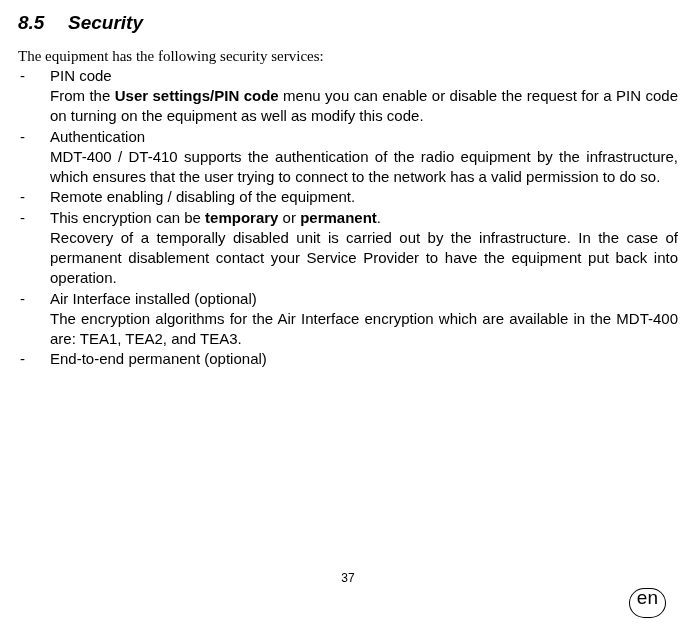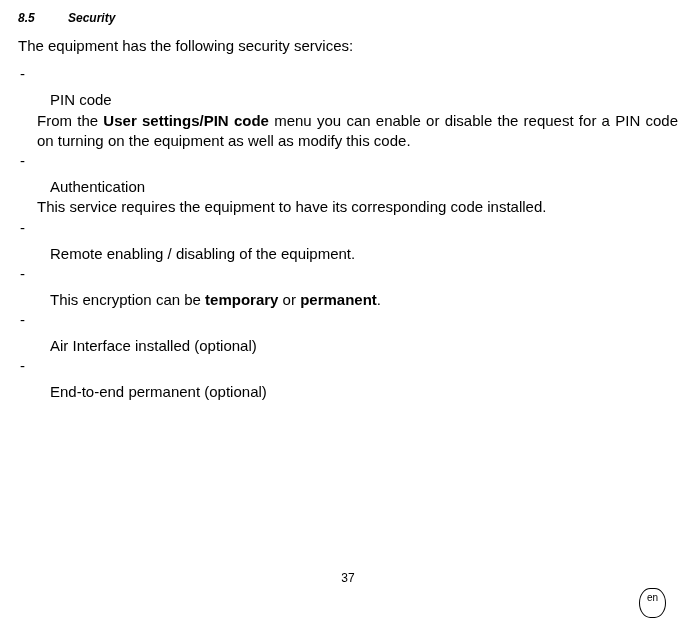--- a/index.html
+++ b/index.html
@@ -14,68 +14,67 @@
       color: #000;
       background: #fff;
       width: 696px;
       height: 624px;
       padding: 10px 18px 10px 18px;
       position: relative;
     }
     .section-heading {
       font-weight: bold;
       font-style: italic;
-      font-size: 12px;
+      font-size: 19px;
       margin-bottom: 10px;
     }
     .section-num {
       display: inline-block;
       width: 50px;
     }
     .intro {
-      margin-bottom: 8px;
+      font-family: Liberation Serif, serif;
     }
     .list-item {
       margin-bottom: 0;
     }
     .bullet-row {
       display: flex;
     }
     .dash {
       width: 32px;
       flex-shrink: 0;
       padding-left: 2px;
     }
     .bullet-text {
       flex: 1;
-      margin-top: 26px;
     }
     .body-para {
-      margin-left: 19px;
+      margin-left: 32px;
       text-align: justify;
     }
     b {
       font-weight: bold;
     }
     .page-num {
       position: absolute;
       bottom: 38px;
       left: 0;
       width: 100%;
       text-align: center;
       font-size: 12px;
     }
     .lang-badge {
       position: absolute;
       bottom: 6px;
       right: 30px;
       border: 1.5px solid #000;
       border-radius: 50%/60%;
       padding: 0 7px;
-      font-size: 10px;
+      font-size: 19px;
       line-height: 17px;
       height: 30px;
     }
   </style>
 </head>
 <body>
 
 <div class="section-heading">
   <span class="section-num">8.5</span><span>Security</span>
 </div>
@@ -88,42 +87,44 @@
     <div class="bullet-text">PIN code</div>
   </div>
   <p class="body-para"><span>From the </span><b>User settings/PIN code</b><span> menu you can enable or disable the request for a PIN code on turning on the equipment as well as modify this code.</span></p>
 </div>
 
 <div class="list-item">
   <div class="bullet-row">
     <div class="dash">-</div>
     <div class="bullet-text">Authentication</div>
   </div>
-  <p class="body-para">This service requires the equipment to have its corresponding code installed.</p>
+  <p class="body-para">MDT-400 / DT-410 supports the authentication of the radio equipment by the infrastructure, which ensures that the user trying to connect to the network has a valid permission to do so.</p>
 </div>
 
 <div class="list-item">
   <div class="bullet-row">
     <div class="dash">-</div>
     <div class="bullet-text">Remote enabling / disabling of the equipment.</div>
   </div>
 </div>
 
 <div class="list-item">
   <div class="bullet-row">
     <div class="dash">-</div>
     <div class="bullet-text"><span>This encryption can be </span><b>temporary</b><span> or </span><b>permanent</b><span>.</span></div>
   </div>
+  <p class="body-para">Recovery of a temporally disabled unit is carried out by the infrastructure. In the case of permanent disablement contact your Service Provider to have the equipment put back into operation.</p>
 </div>
 
 <div class="list-item">
   <div class="bullet-row">
     <div class="dash">-</div>
     <div class="bullet-text"> Air Interface installed (optional)</div>
   </div>
+  <p class="body-para">The encryption algorithms for the Air Interface encryption which are available in the MDT-400 are: TEA1, TEA2, and TEA3.</p>
 </div>
 
 <div class="list-item">
   <div class="bullet-row">
     <div class="dash">-</div>
     <div class="bullet-text">End-to-end permanent (optional)</div>
   </div>
 </div>
 
 <div class="page-num">37</div>

